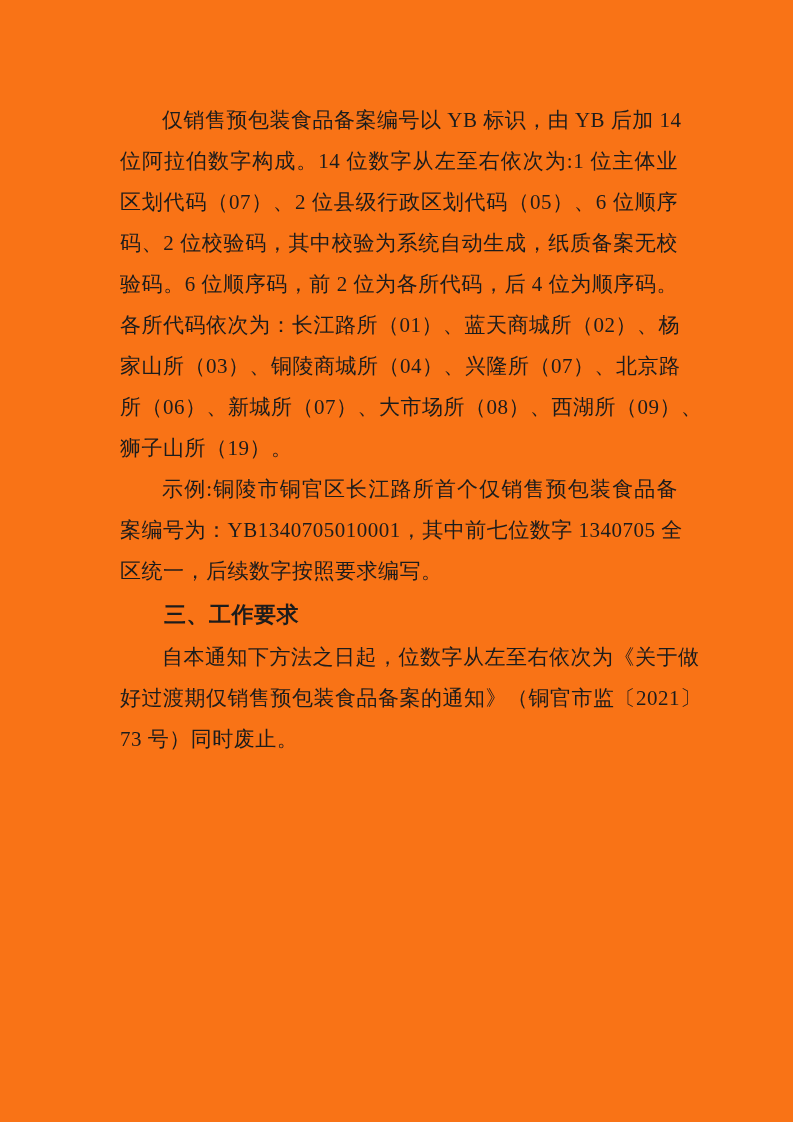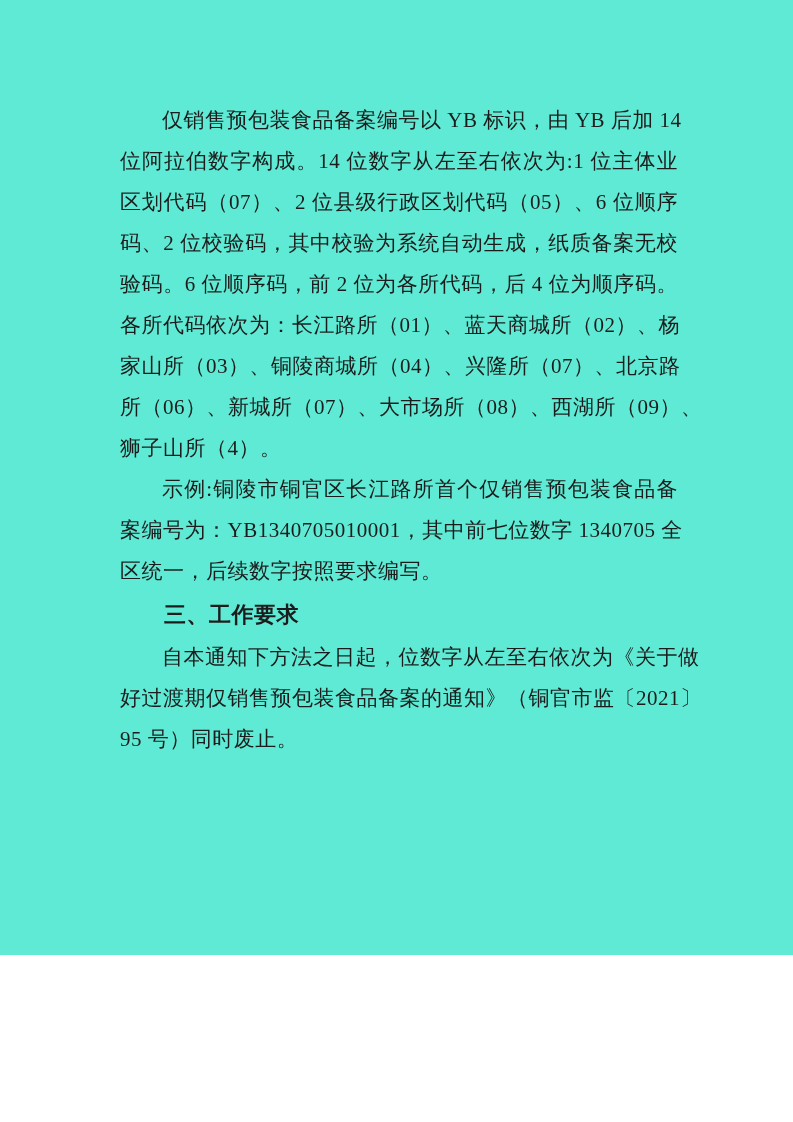--- a/index.html
+++ b/index.html
@@ -3,22 +3,22 @@
 <meta charset="utf-8">
 <style>
   html, body {
     margin: 0;
     padding: 0;
     background: #ffffff;
   }
   .page {
     position: relative;
     width: 793px;
-    height: 955px;
-    background: #5eead4;
+    height: 1122px;
+    background: #f97316;
     overflow: hidden;
     font-family: "Liberation Serif", "DejaVu Serif", serif;
     color: #1c1c1c;
   }
   .content {
     position: absolute;
     top: 100px;
     left: 120px;
     width: 558px;
   }
@@ -54,26 +54,26 @@
   <div class="content">
 
     <div class="line indent">仅销售预包装食品备案编号以 YB 标识，由 YB 后加 14</div>
     <div class="line">位阿拉伯数字构成。14 位数字从左至右依次为:1 位主体业</div>
     <div class="line">区划代码（07）、2 位县级行政区划代码（05）、6 位顺序</div>
     <div class="line">码、2 位校验码，其中校验为系统自动生成，纸质备案无校</div>
     <div class="line">验码。6 位顺序码，前 2 位为各所代码，后 4 位为顺序码。</div>
     <div class="line">各所代码依次为：长江路所（01）、蓝天商城所（02）、杨</div>
     <div class="line">家山所（03）、铜陵商城所（04）、兴隆所（07）、北京路</div>
     <div class="line">所（06）、新城所（07）、大市场所（08）、西湖所（09）、</div>
-    <div class="line last">狮子山所（4）。</div>
+    <div class="line last">狮子山所（19）。</div>
 
     <div class="line indent">示例:铜陵市铜官区长江路所首个仅销售预包装食品备</div>
     <div class="line">案编号为：YB1340705010001，其中前七位数字 1340705 全</div>
     <div class="line last">区统一，后续数字按照要求编写。</div>
 
     <div class="line heading indent">三、工作要求</div>
 
     <div class="line indent">自本通知下方法之日起，位数字从左至右依次为《关于做</div>
     <div class="line">好过渡期仅销售预包装食品备案的通知》（铜官市监〔2021〕</div>
-    <div class="line last">95 号）同时废止。</div>
+    <div class="line last">73 号）同时废止。</div>
 
   </div>
 </div>
 
 </body></html>

